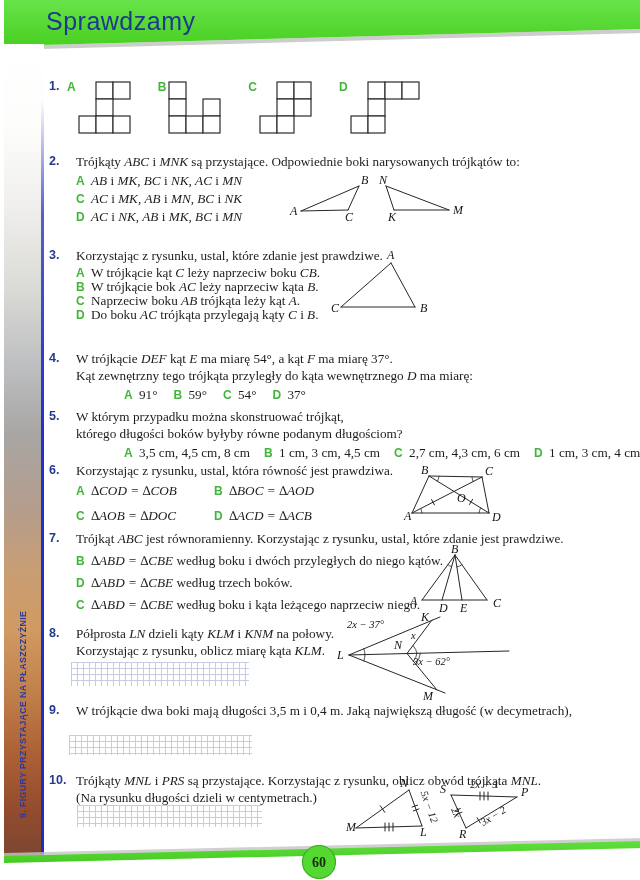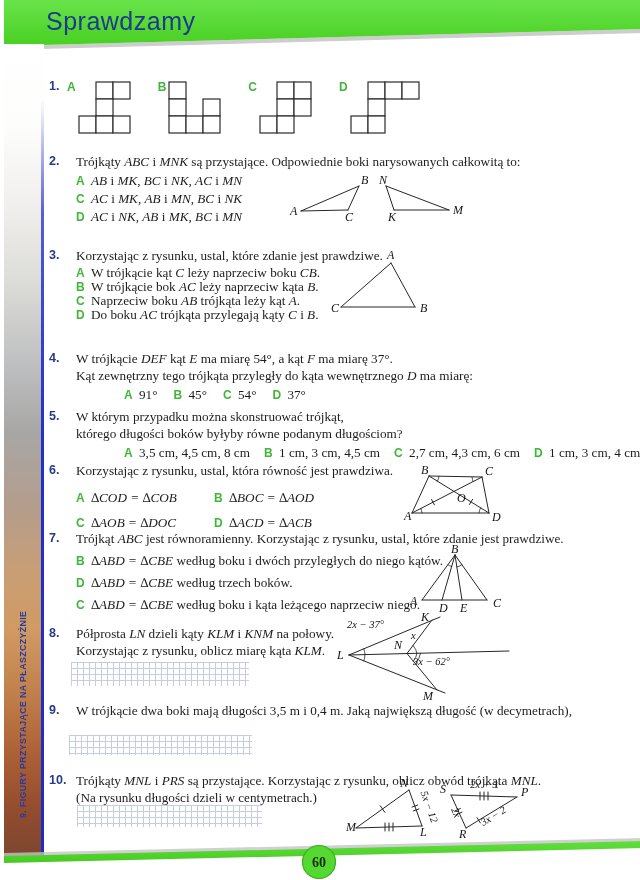--- a/index.html
+++ b/index.html
@@ -31,21 +31,21 @@
   .qtext{white-space:nowrap;}
   .olet{display:inline-block;width:15px;font-family:"Liberation Sans",sans-serif;
         font-weight:bold;font-size:12px;color:#42b63a;}
   .opt{white-space:nowrap;}
   .optcol .opt{line-height:18px;}
   .optcol.sp19 .opt{line-height:14px;}
   .optcol.sp22 .opt{line-height:22px;}
   .optrow{display:flex;margin-top:2px;margin-left:48px;}
   .optrow .opt{margin-right:16px;}
   .optrow.wide .opt{margin-right:14px;}
-  .optgrid{display:grid;grid-template-columns:138px auto;gap:7px 0;margin-top:10px;width:300px;}
+  .optgrid{display:grid;grid-template-columns:138px auto;gap:7px 0;margin-top:3px;width:300px;}
   .formula{font-style:italic;}
 
   
   .figrow{display:flex;gap:10px;margin-top:3px;margin-left:-9px;}
   .pfig{display:flex;align-items:flex-start;}
   .flet{font-family:"Liberation Sans",sans-serif;font-weight:bold;font-size:12px;
         color:#42b63a;margin-right:2px;margin-top:-2px;}
   svg.pento rect{fill:#fff;stroke:#2b2b2b;stroke-width:1.2;}
 
   
@@ -138,21 +138,21 @@
               <rect x="18" y="35" width="17" height="17"></rect>
             </svg>
         </div>
       </div>
     </div>
   </section>
 
   <section class="q" style="top:153px">
     <span class="qnum">2.</span>
     <div class="qbody">
-      <div class="qtext"><span>Trójkąty </span><i>ABC</i><span> i </span><i>MNK</i><span> są przystające. Odpowiednie boki narysowanych całkowitą to:</span></div>
+      <div class="qtext"><span>Trójkąty </span><i>ABC</i><span> i </span><i>MNK</i><span> są przystające. Odpowiednie boki narysowanych trójkątów to:</span></div>
       <div class="optcol" style="margin-top:2px">
         <div class="opt"><span class="olet">A</span><span><i>AB</i><span> i </span><i>MK</i><span>, </span><i>BC</i><span> i </span><i>NK</i><span>, </span><i>AC</i><span> i </span><i>MN</i></span></div>
         <div class="opt"><span class="olet">C</span><span><i>AC</i><span> i </span><i>MK</i><span>, </span><i>AB</i><span> i </span><i>MN</i><span>, </span><i>BC</i><span> i </span><i>NK</i></span></div>
         <div class="opt"><span class="olet">D</span><span><i>AC</i><span> i </span><i>NK</i><span>, </span><i>AB</i><span> i </span><i>MK</i><span>, </span><i>BC</i><span> i </span><i>MN</i></span></div>
       </div>
     </div>
     <svg class="fig" style="left:238px;top:17px" width="185" height="52">
       <g>
         <line x1="14" y1="41" x2="72" y2="16"></line>
           <line x1="14" y1="41" x2="61" y2="40"></line>
@@ -195,21 +195,21 @@
     </svg>
   </section>
 
   <section class="q" style="top:350px">
     <span class="qnum">4.</span>
     <div class="qbody">
       <div class="qtext"><span>W trójkącie </span><i>DEF</i><span> kąt </span><i>E</i><span> ma miarę 54°, a kąt </span><i>F</i><span> ma miarę 37°.</span></div>
       <div class="qtext"><span>Kąt zewnętrzny tego trójkąta przyległy do kąta wewnętrznego </span><i>D</i><span> ma miarę:</span></div>
       <div class="optrow">
         <span class="opt"><span class="olet">A</span><span>91°</span></span>
-        <span class="opt"><span class="olet">B</span><span>45°</span></span>
+        <span class="opt"><span class="olet">B</span><span>59°</span></span>
         <span class="opt"><span class="olet">C</span><span>54°</span></span>
         <span class="opt"><span class="olet">D</span><span>37°</span></span>
       </div>
     </div>
   </section>
 
   <section class="q" style="top:408px">
     <span class="qnum">5.</span>
     <div class="qbody">
       <div class="qtext">W którym przypadku można skonstruować trójkąt,</div>

